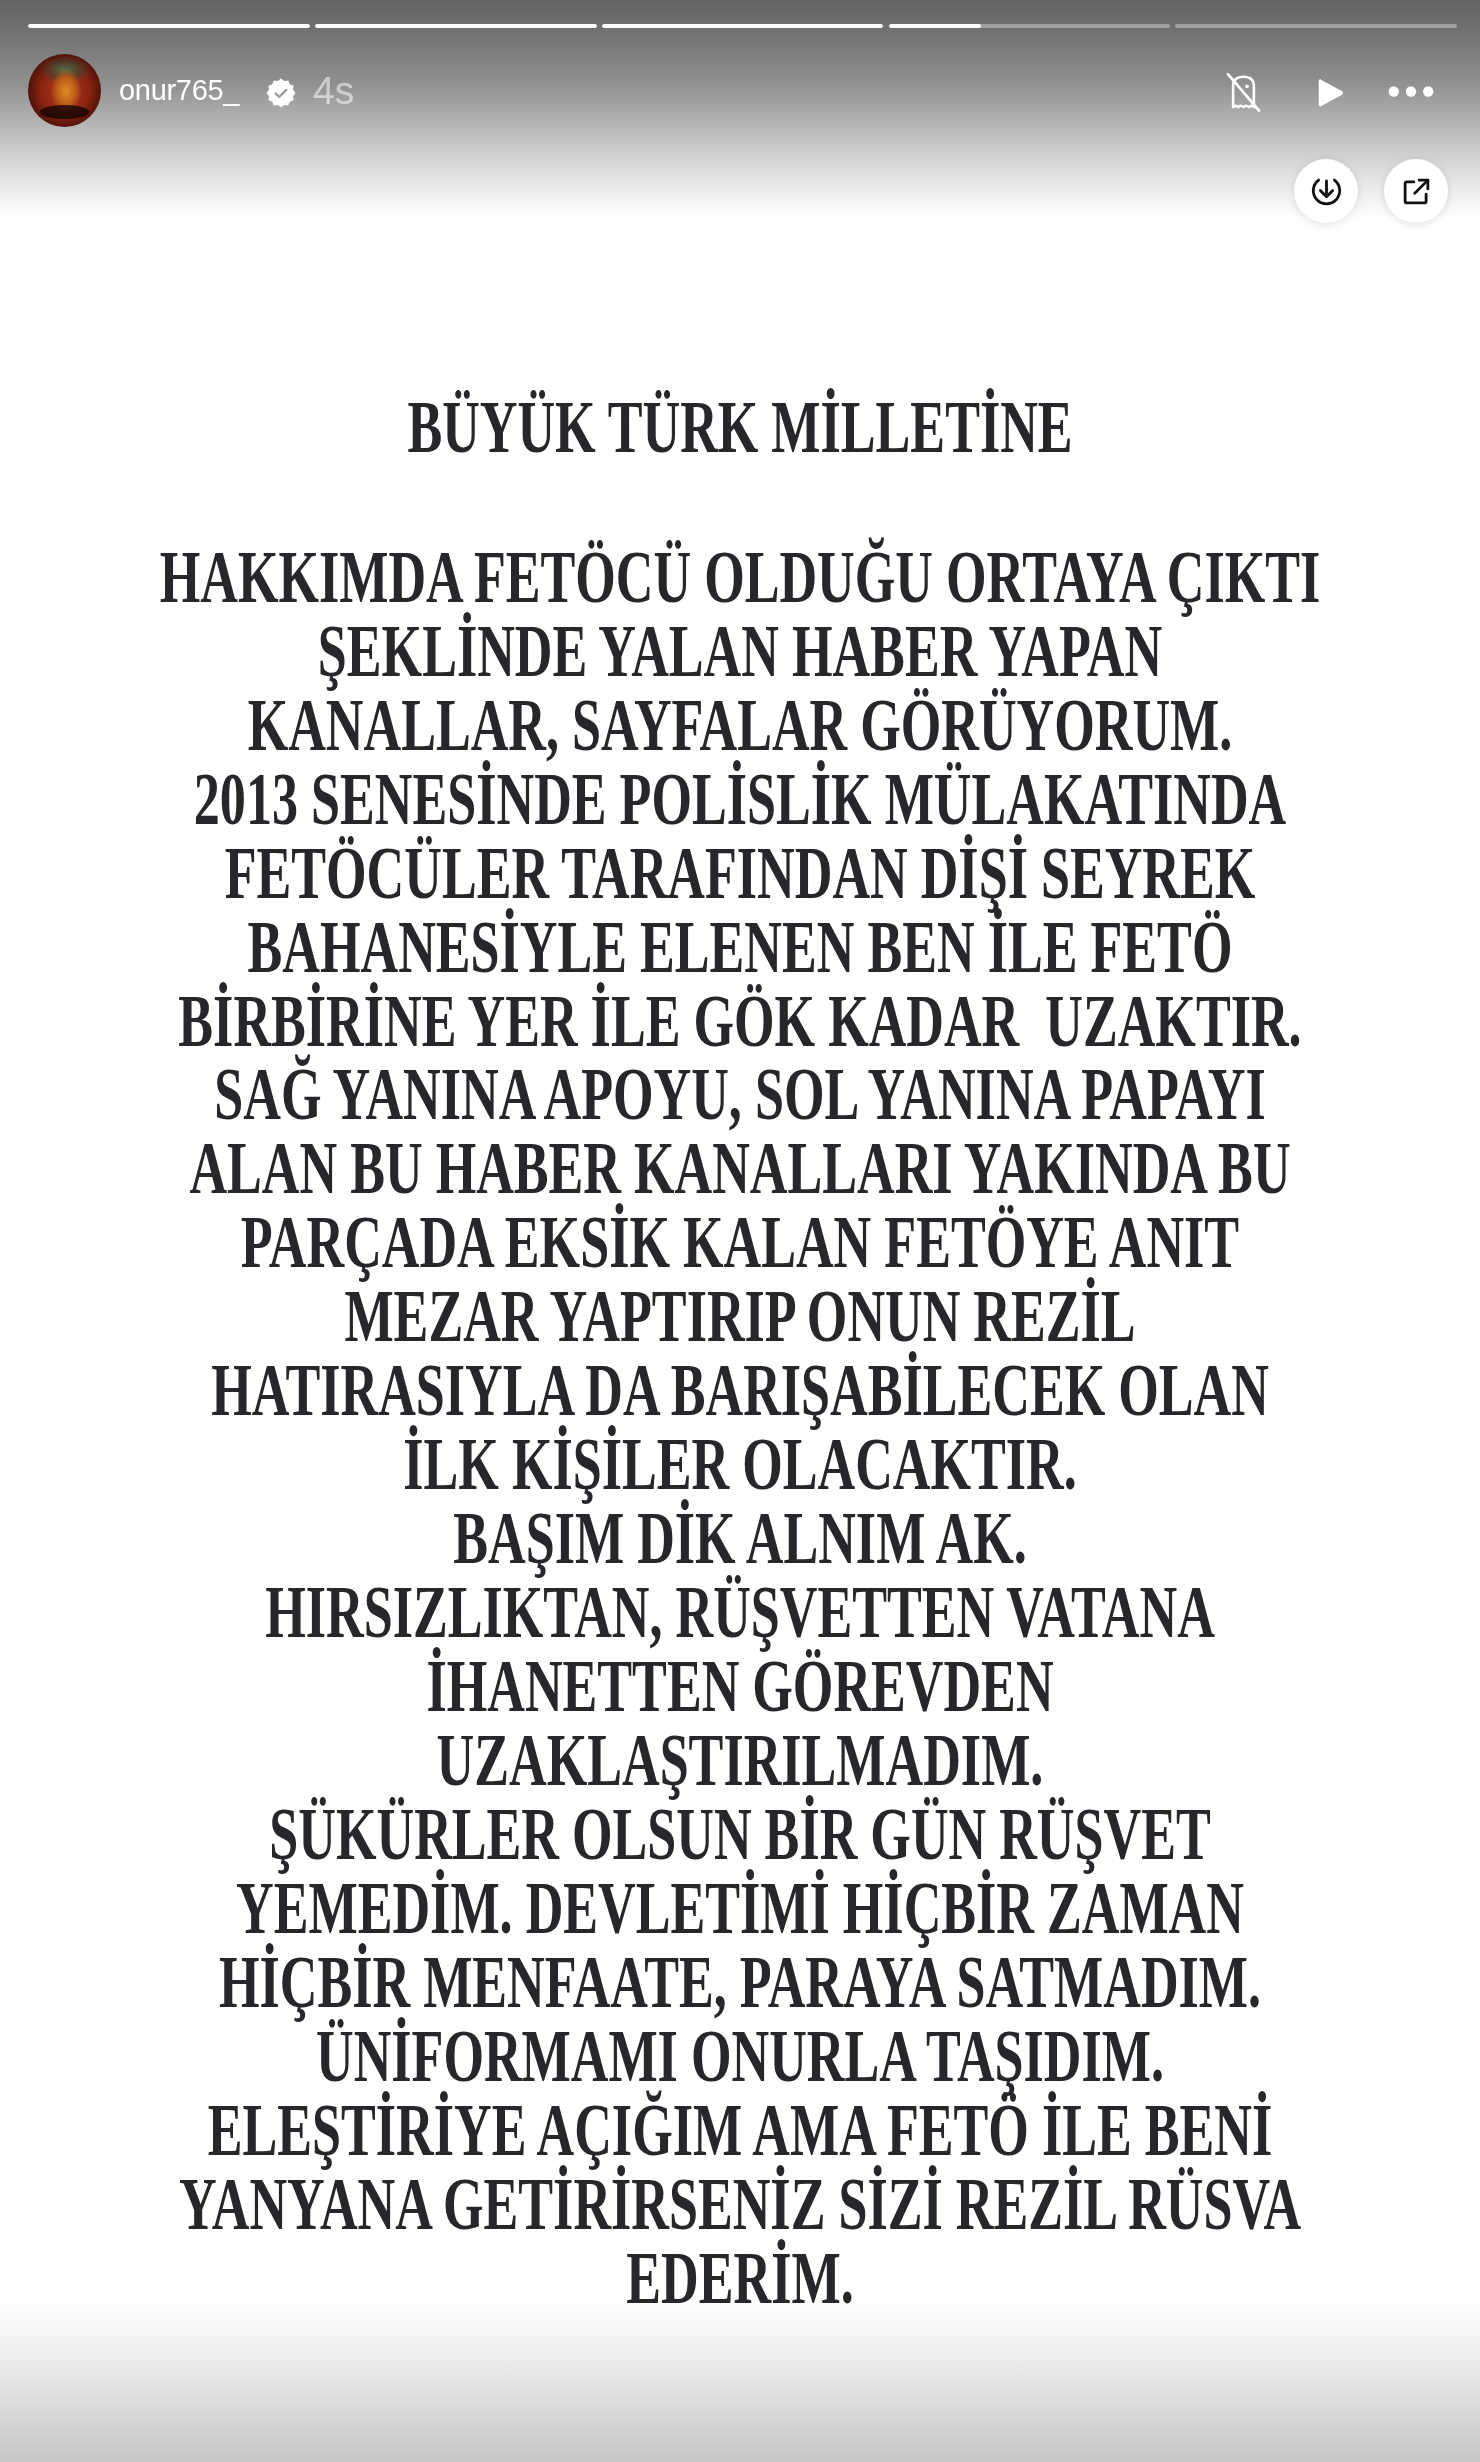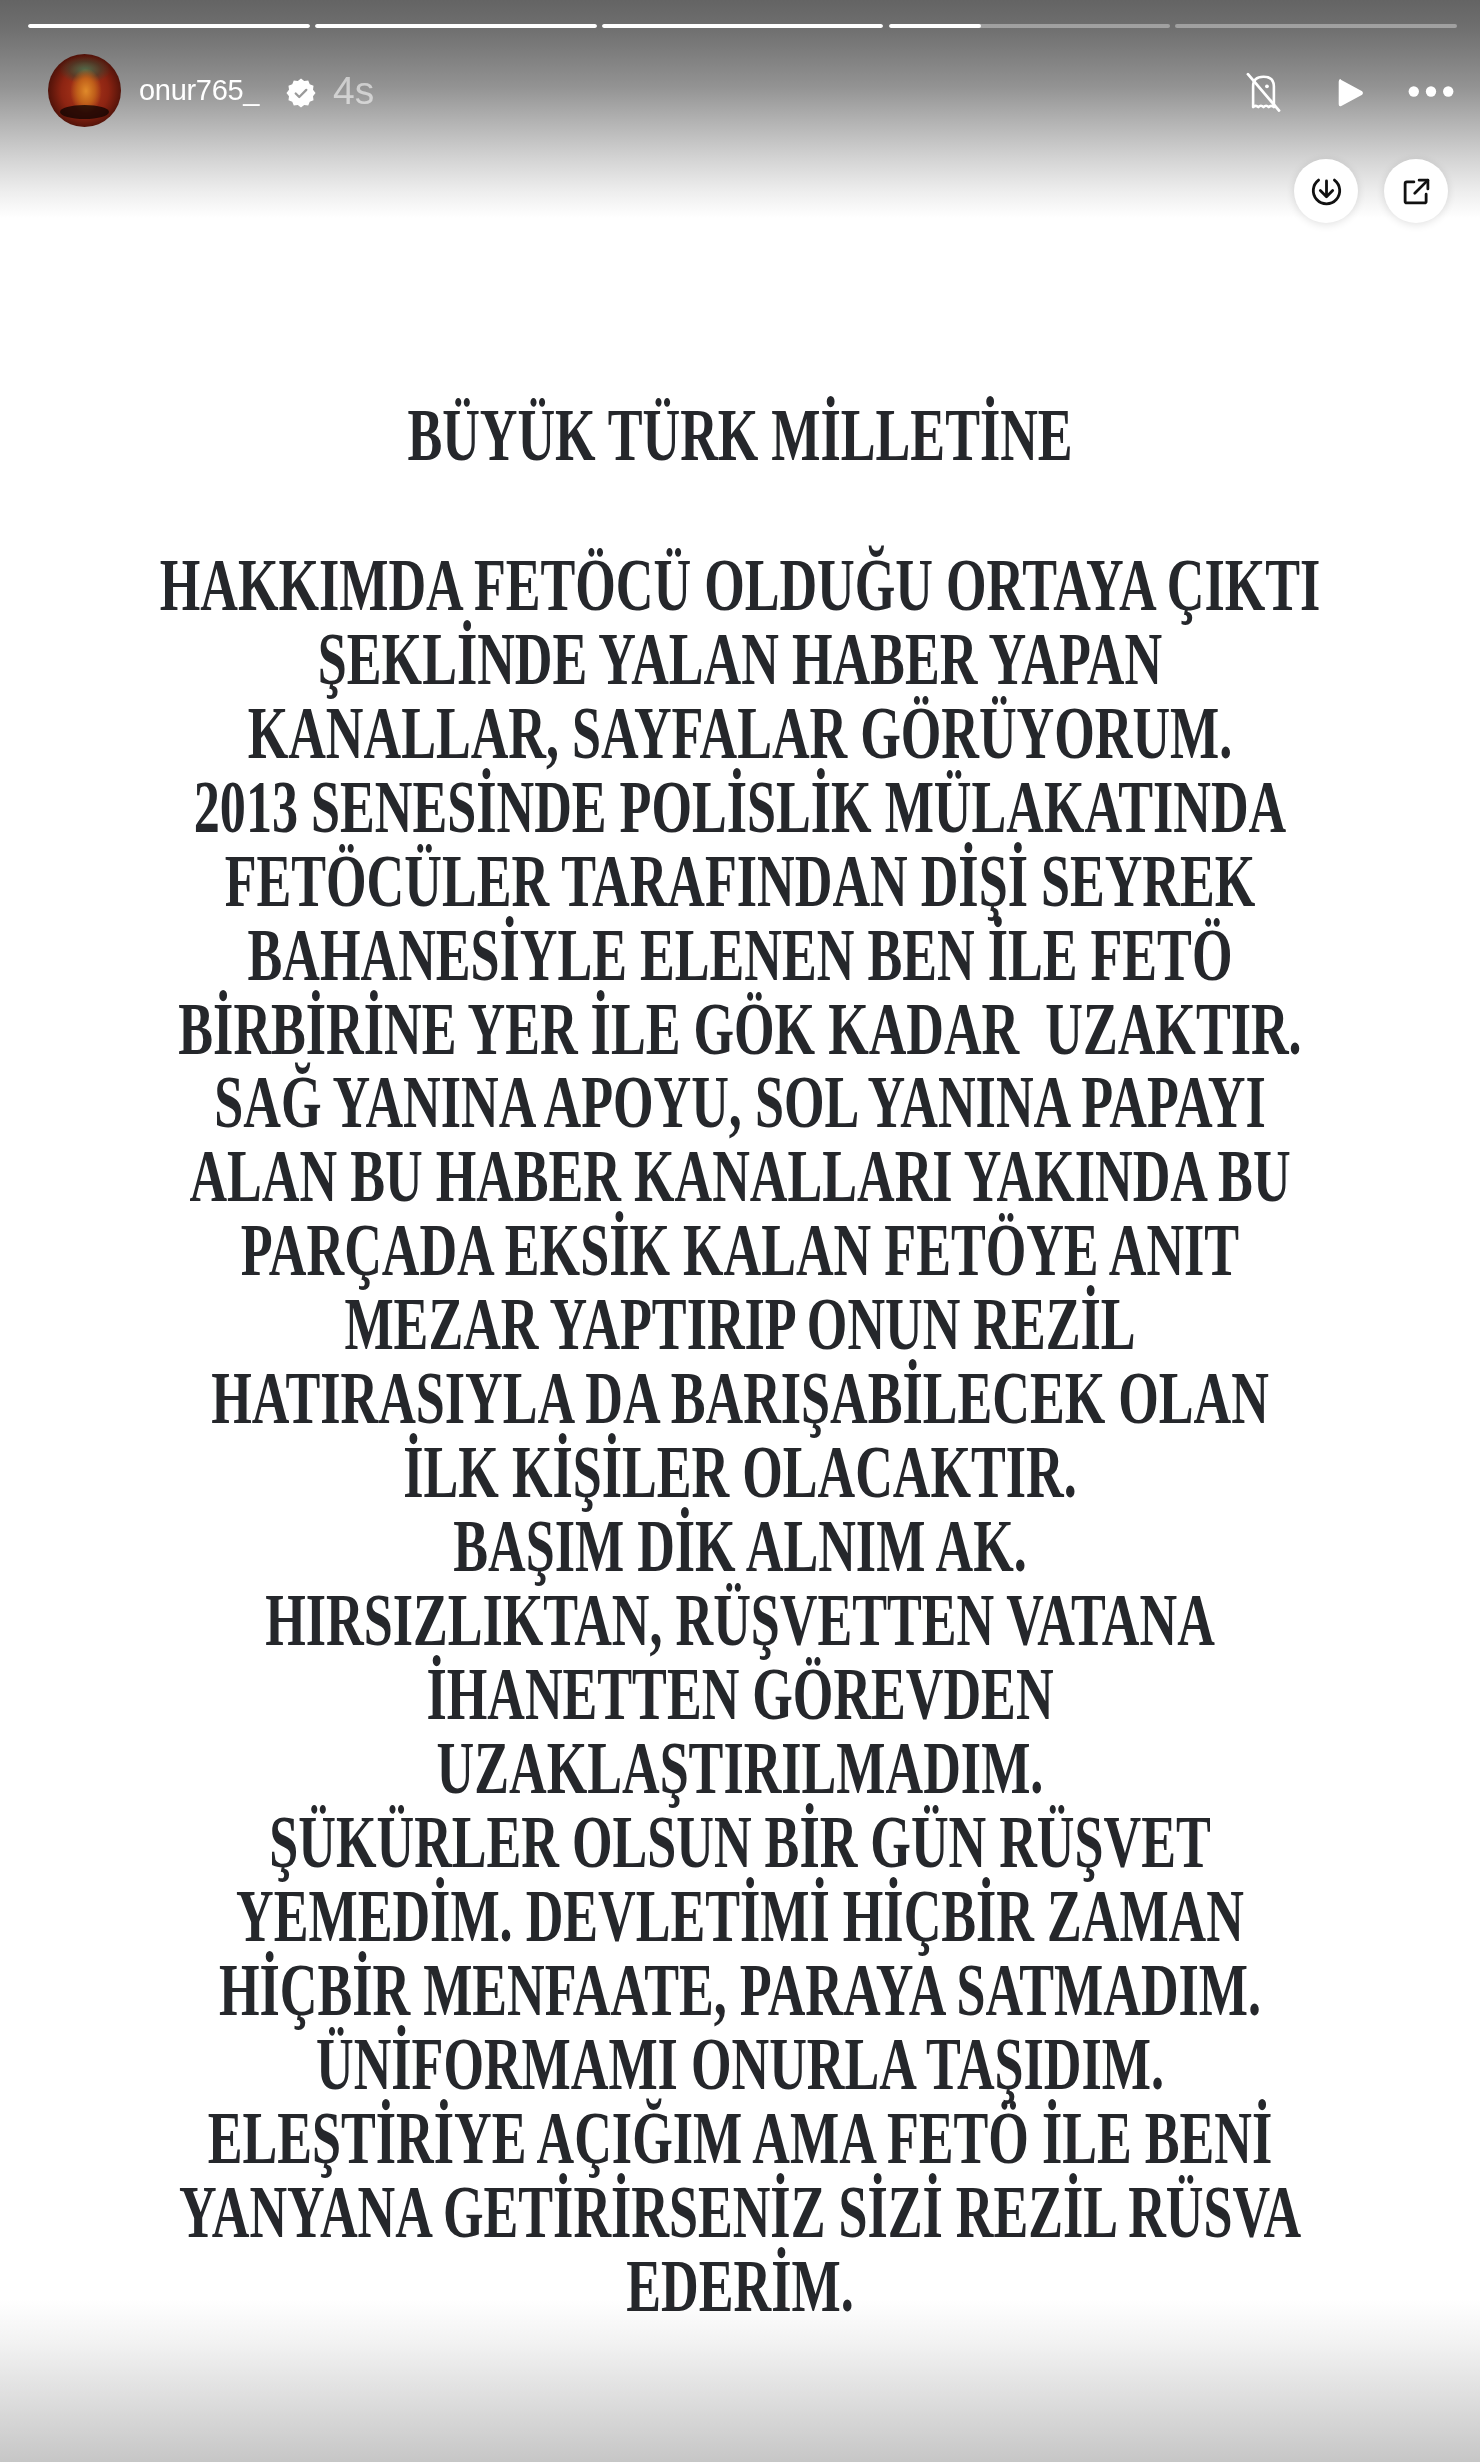--- a/index.html
+++ b/index.html
@@ -61,21 +61,20 @@
     left: 0; top: 0; bottom: 0;
     background: #ffffff;
     border-radius: 2.6px;
   }
   
   .header {
     position: absolute;
     left: 0; top: 52px;
     width: 1428px;
     height: 78px;
-    margin-left: 20px;
   }
   .avatar {
     position: absolute;
     left: 28px; top: 1.7px;
     width: 73px; height: 73px;
     border-radius: 50%;
     background:
       radial-gradient(ellipse 15.7px 22.6px at 38px 37px, #e08a2a 0%, #c0601a 55%, rgba(0,0,0,0) 100%),
       radial-gradient(ellipse 26px 14px at 37px 15.7px, #4f6a4a 0%, rgba(60,70,50,0.6) 60%, rgba(0,0,0,0) 100%),
       radial-gradient(circle at 37px 37px, #b23a1c 0%, #8c2412 45%, #3a0c06 80%, #1a0604 100%);
@@ -126,21 +125,21 @@
     box-shadow: 0 1.7px 8.7px rgba(0,0,0,0.12);
     display: flex; align-items: center; justify-content: center;
     cursor: pointer;
   }
   .btn-save { left: 1294px; }
   .btn-share { left: 1384px; }
 
   
   .story-text {
     position: absolute;
-    left: 0; top: 8px;
+    left: 0; top: 0;
     width: 1480px;
     height: 2124px;
     pointer-events: none;
   }
   .line {
     position: absolute;
     left: -566px;
     width: 2612px;
     text-align: center;
     font-family: "Liberation Serif", serif;

